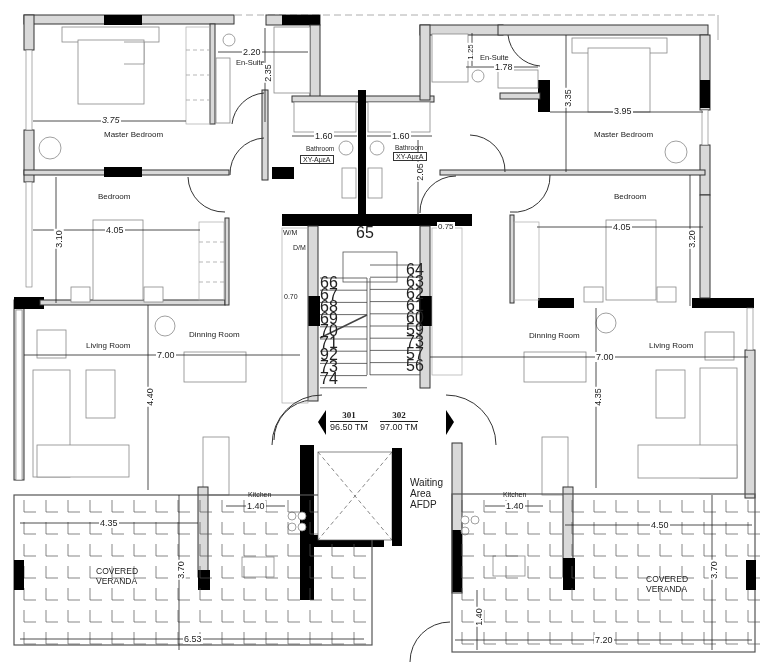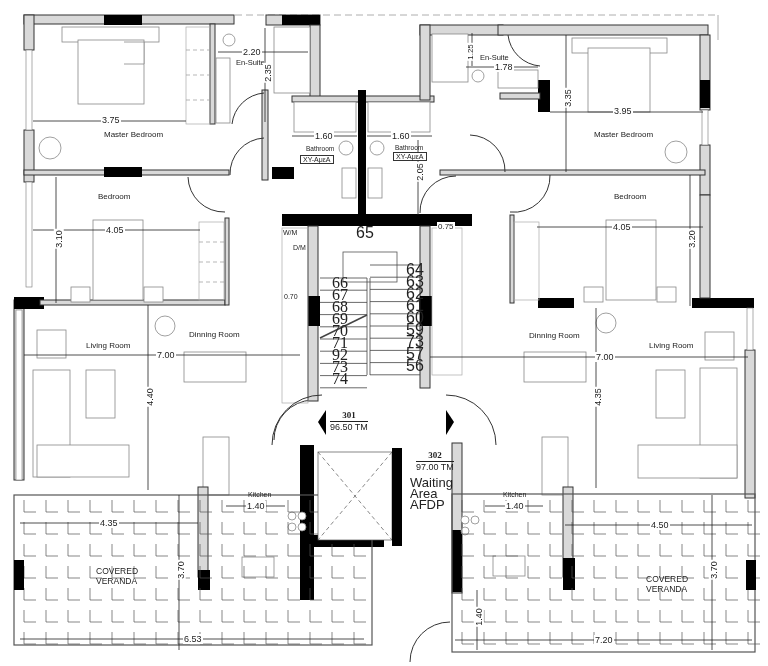--- a/index.html
+++ b/index.html
@@ -16,21 +16,21 @@
   .room{font-size:8px;}
   .small{font-size:6.5px;}
   .dimt{font-size:9px;background:#fff;padding:0 1px;line-height:10px;}
   .vert{transform:rotate(-90deg);transform-origin:center;}
   .step{font-size:16px;line-height:12px;}
   .tag{font-size:7px;border:1px solid #333;padding:0 2px;background:#fff;}
   .veranda{font-size:8.5px;line-height:10px;margin-left:19px;}
   .unit{font-size:9px;text-align:center;line-height:11px;}
   .unit b{display:block;font-weight:bold;font-family:Liberation Serif, serif;}
   .unit span{display:block;border-top:1px solid #222;}
-  .waiting{font-size:13px;line-height:11px;}
+  .waiting{font-size:10px;line-height:11px;}
 </style>
 </head>
 <body>
 
 <svg id="plan" viewBox="0 0 768 666" xmlns="http://www.w3.org/2000/svg">
 
   <line x1="235" y1="15" x2="718" y2="15" stroke="#999" stroke-width="0.8" stroke-dasharray="7 4"></line>
   <line x1="718" y1="15" x2="718" y2="40" stroke="#999" stroke-width="0.8"></line>
 
   <rect class="wall" x="24" y="15" width="210" height="9"></rect>
@@ -462,39 +462,39 @@
 <div class="lbl tag" style="left:300px;top:155px;">XY-AμεA</div>
 <div class="lbl room" style="left:98px;top:192px;">Bedroom</div>
 <div class="lbl room" style="left:86px;top:341px;">Living Room</div>
 <div class="lbl room" style="left:189px;top:330px;">Dinning Room</div>
 <div class="lbl small" style="left:248px;top:491px;font-size:7px;">Kitchen</div>
 <div class="lbl veranda" style="left:77px;top:566px;">
   <div>COVERED</div>
   <div>VERANDA</div>
 </div>
 
-<div class="lbl dimt" style="left:101px;top:115px;">3.75</div>
+<div class="lbl dimt" style="left:101px;top:115px;font-style:italic;">3.75</div>
 <div class="lbl dimt" style="left:242px;top:47px;">2.20</div>
 <div class="lbl dimt vert" style="left:258px;top:68px;">2.35</div>
 <div class="lbl dimt" style="left:314px;top:131px;">1.60</div>
 <div class="lbl dimt" style="left:105px;top:225px;">4.05</div>
 <div class="lbl dimt vert" style="left:49px;top:234px;">3.10</div>
 <div class="lbl dimt" style="left:156px;top:350px;">7.00</div>
 <div class="lbl dimt vert" style="left:140px;top:392px;">4.40</div>
 <div class="lbl dimt" style="left:246px;top:501px;">1.40</div>
 <div class="lbl dimt" style="left:99px;top:518px;">4.35</div>
 <div class="lbl dimt vert" style="left:171px;top:565px;">3.70</div>
 <div class="lbl dimt" style="left:183px;top:634px;">6.53</div>
 
 <div class="lbl small" style="left:283px;top:229px;font-size:7px;">W/M</div>
 <div class="lbl small" style="left:293px;top:244px;font-size:7px;">D/M</div>
 <div class="lbl small" style="left:284px;top:293px;font-size:7px;">0.70</div>
 <div class="lbl dimt" style="left:437px;top:222px;font-size:8px;">0.75</div>
 <div class="lbl step" style="left:356px;top:227px;">65</div>
-<div id="stepsLeft" class="lbl" style="left:332px;top:277px;font-family:Liberation Serif, serif;">
+<div id="stepsLeft" class="lbl" style="left:320px;top:277px;">
     <div class="step">66</div>
     <div class="step">67</div>
     <div class="step">68</div>
     <div class="step">69</div>
     <div class="step">70</div>
     <div class="step">71</div>
     <div class="step">92</div>
     <div class="step">73</div>
     <div class="step">74</div>
   </div>
@@ -507,21 +507,21 @@
     <div class="step">59</div>
     <div class="step">73</div>
     <div class="step">57</div>
     <div class="step">56</div>
   </div>
 
 <div class="lbl unit" style="left:330px;top:410px;">
   <b>301</b>
   <span>96.50 TM</span>
 </div>
-<div class="lbl unit" style="left:416px;top:410px;margin-top:40px;">
+<div class="lbl unit" style="left:380px;top:410px;">
   <b>302</b>
   <span>97.00 TM</span>
 </div>
 <div class="lbl waiting" style="left:410px;top:477px;">
   <div>Waiting</div>
   <div>Area</div>
   <div>AFDP</div>
 </div>
 
 <div class="lbl room" style="left:594px;top:130px;">Master Bedroom</div>

